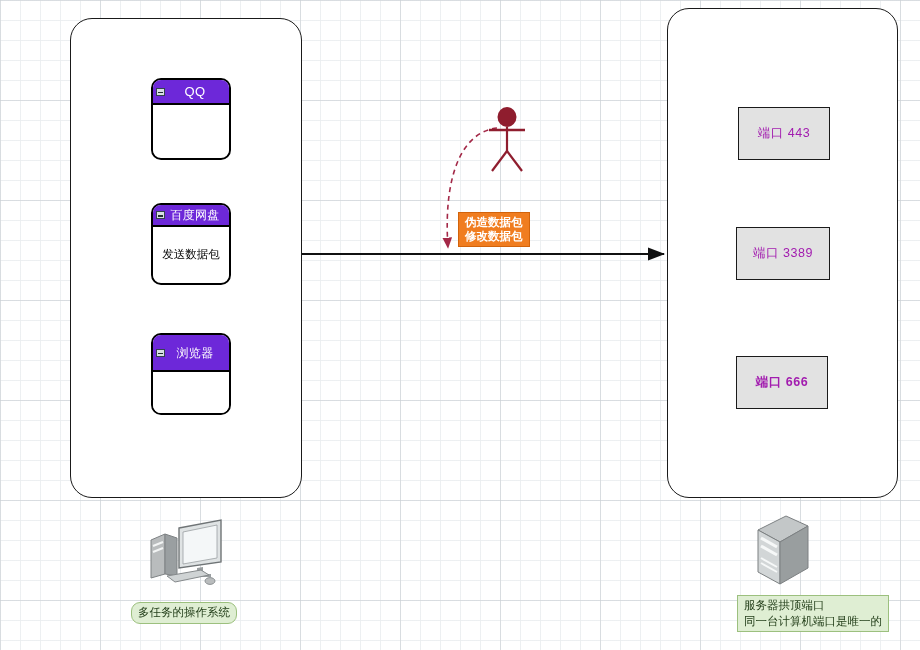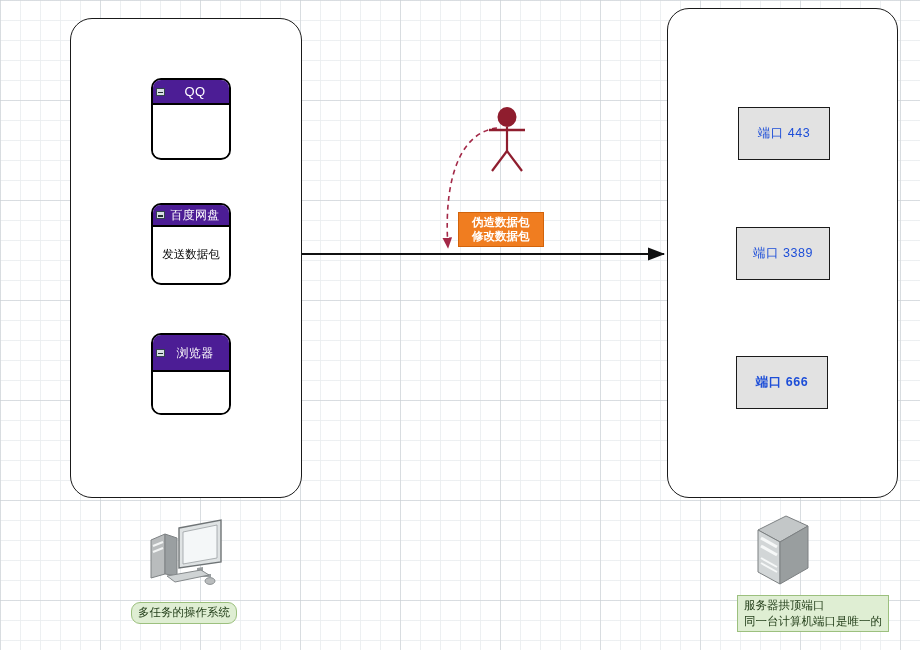--- a/index.html
+++ b/index.html
@@ -47,21 +47,21 @@
     position: absolute;
     width: 80px;
     border: 2.6px solid #000000;
     border-radius: 10px;
     background: #ffffff;
     box-sizing: border-box;
     overflow: hidden;
   }
   .app-titlebar {
     position: relative;
-    background: #4c1d95;
+    background: #6d28d9;
     border-bottom: 2.2px solid #000000;
     color: #ffffff;
     font-size: 12px;
     line-height: 1;
     display: flex;
     align-items: center;
     justify-content: center;
     box-sizing: border-box;
   }
   .app-titlebar .title-text {
@@ -90,20 +90,21 @@
     background: #222c33;
   }
   .app-body {
     background: #ffffff;
     display: flex;
     align-items: center;
     justify-content: center;
     color: #000000;
     font-size: 11.5px;
     box-sizing: border-box;
+    border-radius: 7px;
   }
 
   #app-qq       { left: 151px; top: 78px;  height: 82px; }
   #app-qq .app-titlebar  { height: 25px; font-size: 13px; }
   #app-qq .app-body      { height: 52px; }
 
   #app-baidu    { left: 151px; top: 203px; height: 82px; }
   #app-baidu .app-titlebar { height: 22px; }
   #app-baidu .app-body     { height: 55px; }
 
@@ -116,39 +117,39 @@
     position: absolute;
     width: 92px;
     height: 53px;
     background: #e2e2e2;
     border: 1.6px solid #1a1a1a;
     box-sizing: border-box;
     display: flex;
     align-items: center;
     justify-content: center;
     font-size: 12.5px;
-    color: #1d4ed8;
+    color: #a21caf;
     letter-spacing: 0.5px;
   }
   #port-443  { left: 738px; top: 107px; }
   #port-3389 { left: 736px; top: 227px; width: 94px; text-align: center; }
   #port-666  { left: 736px; top: 356px; width: 92px; font-weight: bold; }
 
   
   .callout {
     position: absolute;
     box-sizing: border-box;
     font-size: 11.5px;
     line-height: 1.25;
     text-align: center;
     white-space: nowrap;
   }
   #label-attack {
     left: 458px; top: 212px;
-    padding: 2px 13px;
+    padding: 2px 6px;
     background: #f07d20;
     border: 1.3px solid #d2630b;
     color: #ffffff;
     font-weight: bold;
   }
   #label-os-alloc {
     left: 562px; top: 263px;
     padding: 2px 6px;
     background: #5aa425;
     border: 1.3px solid #3f7d16;

